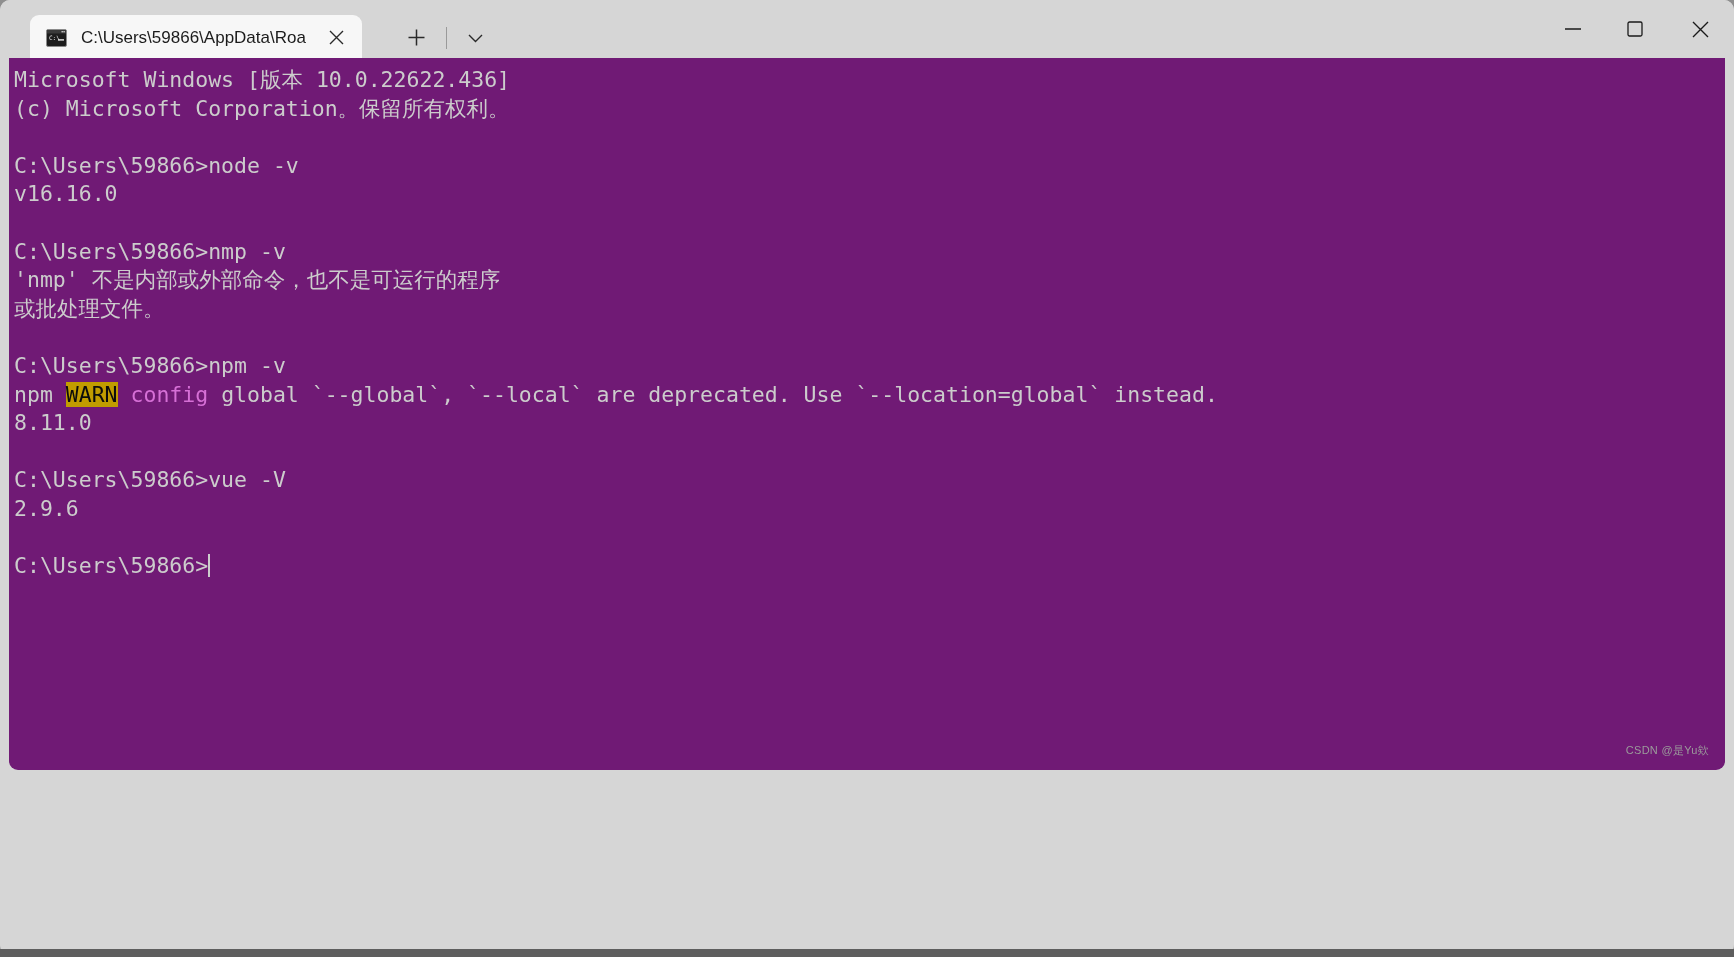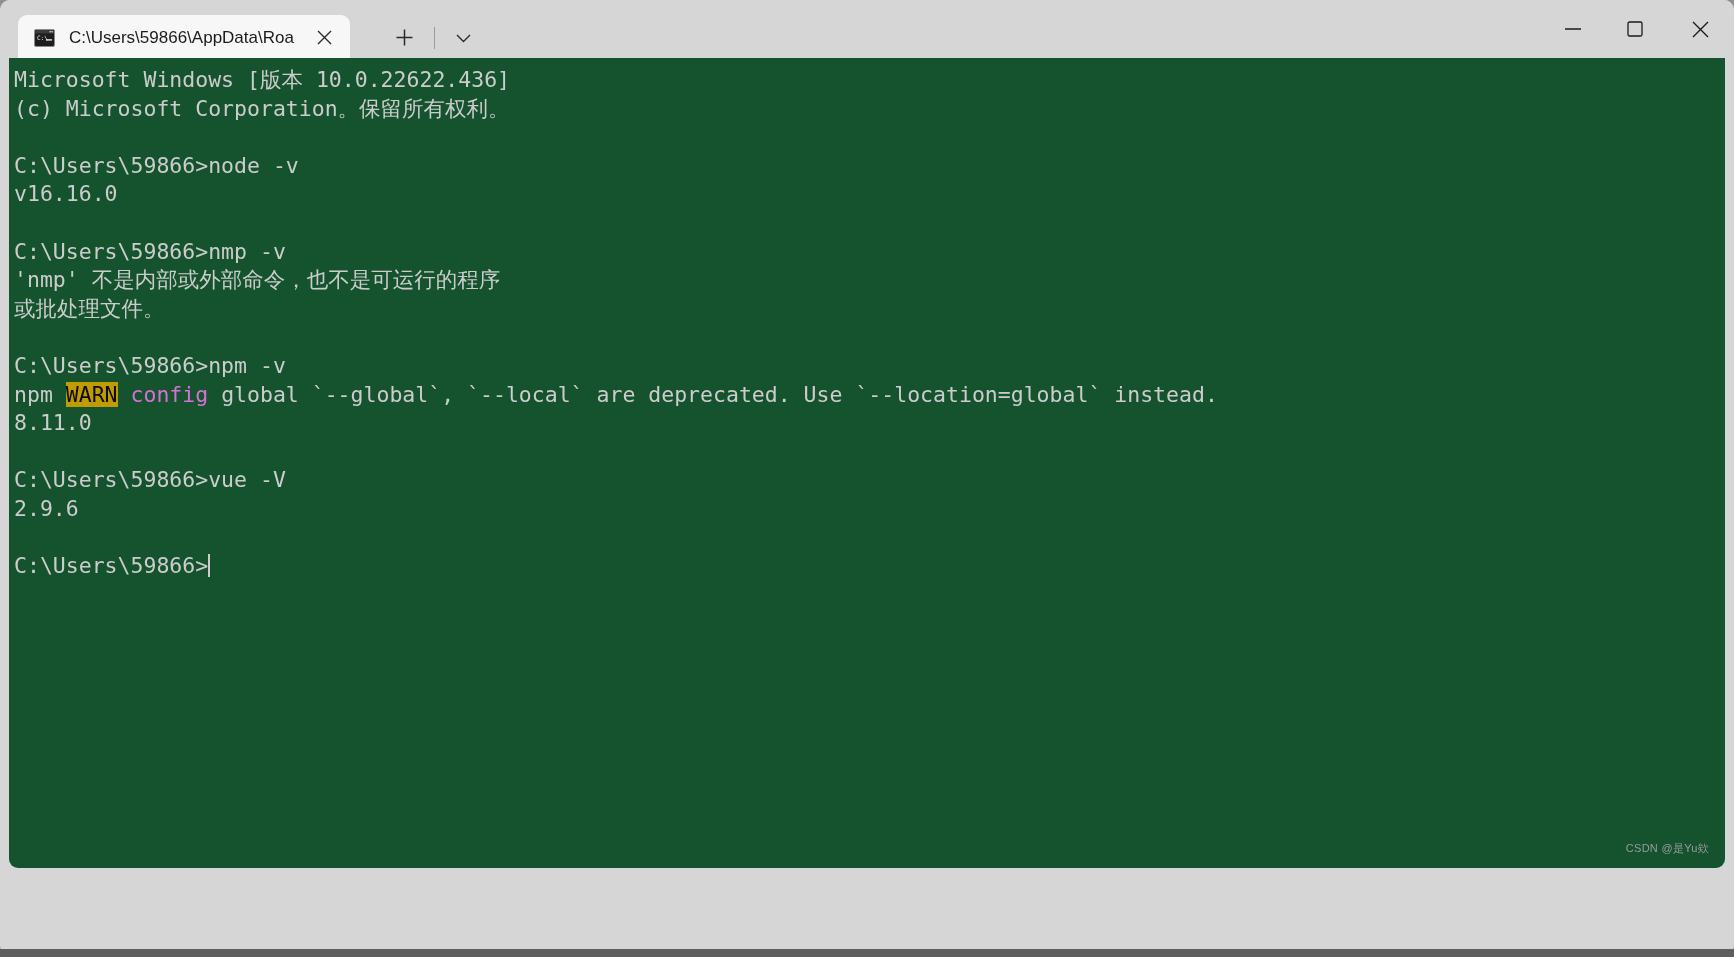--- a/index.html
+++ b/index.html
@@ -43,21 +43,21 @@
     height: 60px;
     background: #d6d6d6;
     display: flex;
     align-items: flex-end;
   }
 
   #tabstrip {
     display: flex;
     align-items: flex-end;
     height: 60px;
-    padding-left: 18px;
+    padding-left: 30px;
     gap: 22px;
   }
 
   .tab {
     display: flex;
     align-items: center;
     height: 45px;
     background: #f7f7f7;
     border-radius: 9px 9px 0 0;
     padding: 0 10px 0 16px;
@@ -135,22 +135,22 @@
     justify-content: center;
   }
   .winbtn:last-child { width: 68px; }
 
   
   #terminal {
     position: absolute;
     left: 9px;
     top: 58px;
     width: 1716px;
-    height: 810px;
-    background: #14532d;
+    height: 712px;
+    background: #701a75;
     border-radius: 0 0 9px 9px;
     overflow: hidden;
     box-sizing: border-box;
   }
 
   #screen {
     position: absolute;
     left: 5px;
     top: 8px;
     right: 0;

